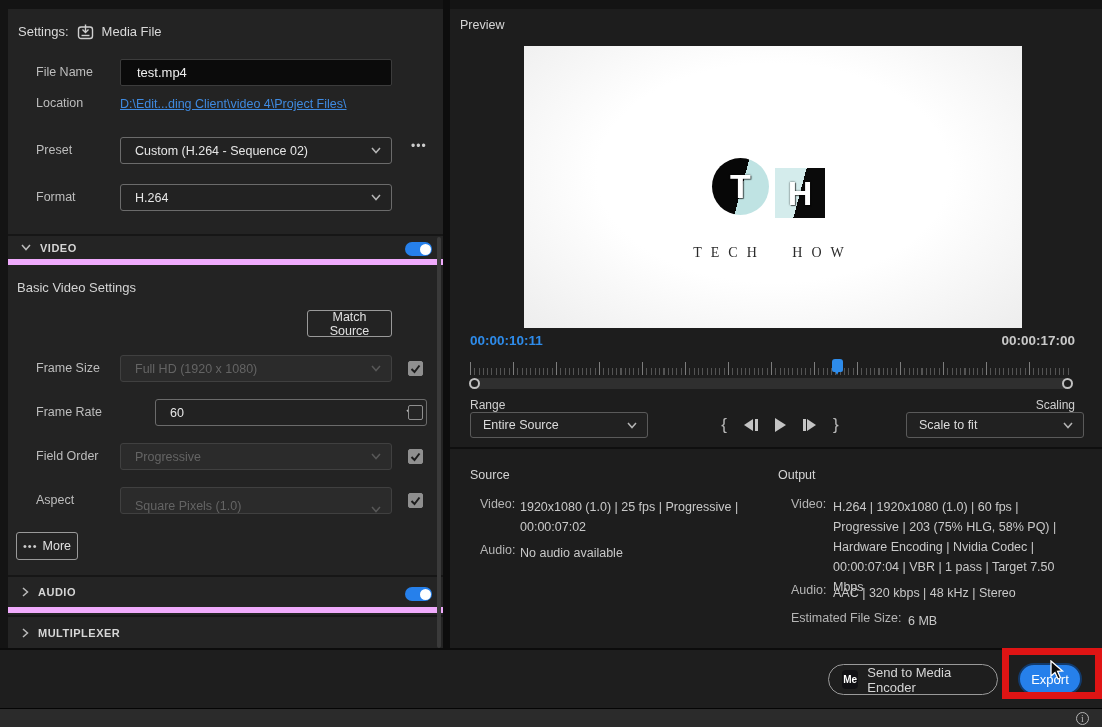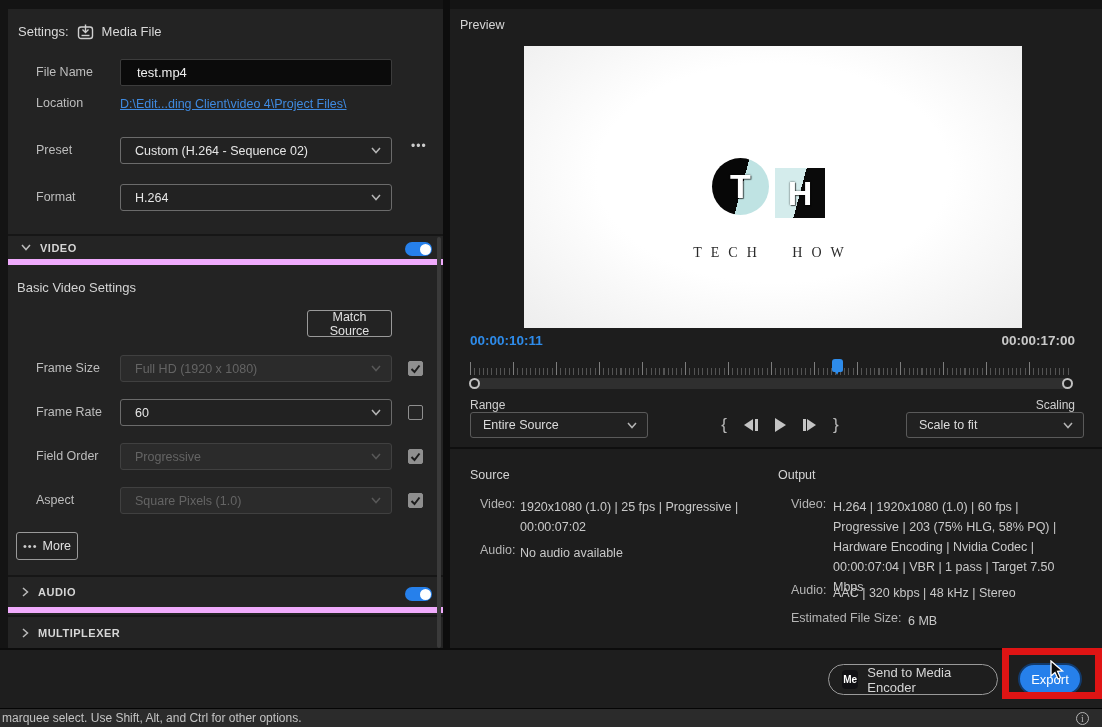--- a/index.html
+++ b/index.html
@@ -176,21 +176,21 @@
           <polyline points="1,1 5,5.5 9,1" fill="none" stroke="#585858" stroke-width="1.5"></polyline>
         </svg>
     </div>
     <span class="checkbox checked" style="top:352px;">
       <svg width="11" height="10" viewBox="0 0 11 10">
           <polyline points="1.5,5 4.5,8 9.5,1.5" fill="none" stroke="#1c1c1c" stroke-width="2"></polyline>
         </svg>
     </span>
 
     <span class="form-label" style="top:390px;">Frame Rate</span>
-    <div class="dropdown" style="top:390px;">
+    <div class="dropdown" style="top:390px;margin-left:35px;">
       <span class="dval">60</span>
       <svg class="chev" width="10" height="7" viewBox="0 0 10 7">
           <polyline points="1,1 5,5.5 9,1" fill="none" stroke="#b5b5b5" stroke-width="1.5"></polyline>
         </svg>
     </div>
     <span class="checkbox" style="top:396px;"></span>
 
     <span class="form-label" style="top:434px;">Field Order</span>
     <div class="dropdown disabled" style="top:434px;">
       <span class="dval">Progressive</span>
@@ -198,21 +198,21 @@
           <polyline points="1,1 5,5.5 9,1" fill="none" stroke="#585858" stroke-width="1.5"></polyline>
         </svg>
     </div>
     <span class="checkbox checked" style="top:440px;">
       <svg width="11" height="10" viewBox="0 0 11 10">
           <polyline points="1.5,5 4.5,8 9.5,1.5" fill="none" stroke="#1c1c1c" stroke-width="2"></polyline>
         </svg>
     </span>
 
     <span class="form-label" style="top:478px;">Aspect</span>
-    <div class="dropdown disabled" style="top:478px;">
+    <div class="dropdown disabled" style="top:478px;align-items:flex-end;">
       <span class="dval">Square Pixels (1.0)</span>
       <svg class="chev" width="10" height="7" viewBox="0 0 10 7">
           <polyline points="1,1 5,5.5 9,1" fill="none" stroke="#585858" stroke-width="1.5"></polyline>
         </svg>
     </div>
     <span class="checkbox checked" style="top:484px;">
       <svg width="11" height="10" viewBox="0 0 11 10">
           <polyline points="1.5,5 4.5,8 9.5,1.5" fill="none" stroke="#1c1c1c" stroke-width="2"></polyline>
         </svg>
     </span>
@@ -328,17 +328,16 @@
     </div>
     <div id="export-btn" class="abs">Export</div>
   </div>
 
   <div id="red-annotation" class="abs"></div>
   <svg id="cursor" class="abs" width="16" height="22" viewBox="0 0 16 22">
     <polygon points="1,1 1,16 5,12.5 8,19 10.5,17.8 7.6,11.4 12.5,11" fill="#0a0a0a" stroke="#ffffff" stroke-width="1.3"></polygon>
   </svg>
 
   <div id="status-bar" class="abs">
-    <span id="status-text">marquee select. Use Shift, Alt, and Ctrl for other options.</span>
     <span id="info-icon">i</span>
   </div>
 
 </div>
 
 </body></html>

